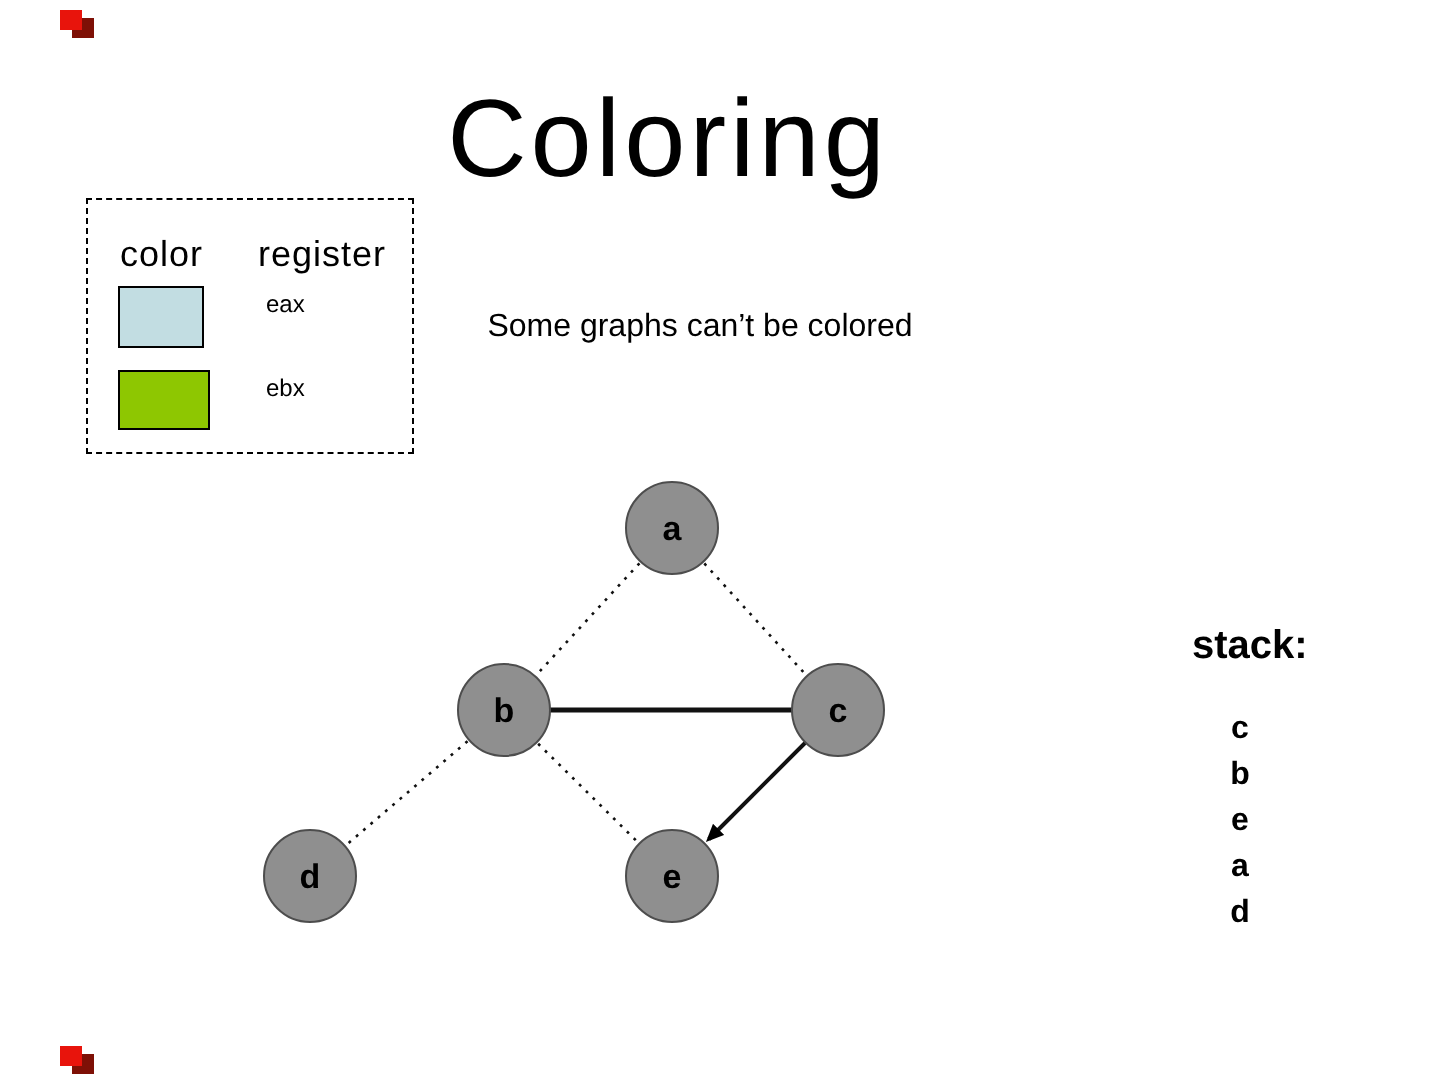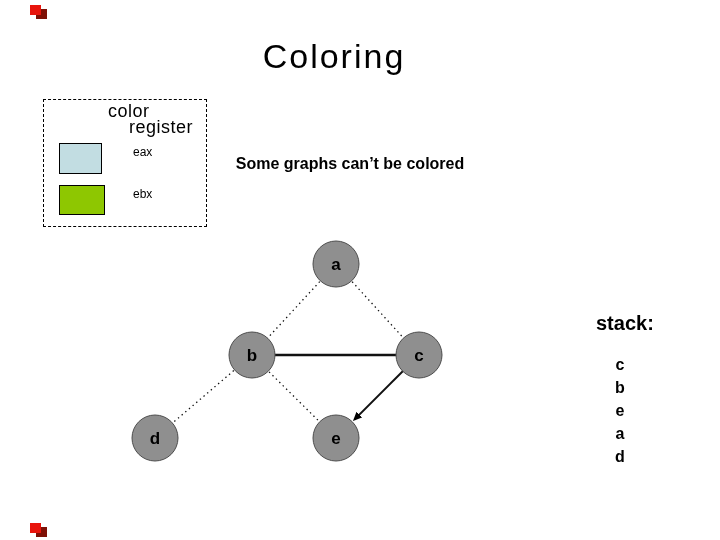--- a/index.html
+++ b/index.html
@@ -15,40 +15,40 @@
 
   
   .corner-mark { width: 18px; height: 14px; }
   .corner-mark .shadow { position: absolute; left: 6px; top: 4px; width: 11px; height: 10px; }
   .corner-mark .main   { position: absolute; left: 0;   top: 0;   width: 11px; height: 10px; }
 
   
   .slide-title {
     left: 0; top: 37px; width: 668px;
     text-align: center;
-    font-size: 34px;
+    font-size: 55px;
     letter-spacing: 2px;
     white-space: nowrap;
   }
 
   
   .legend-box {
     left: 43px; top: 99px; width: 162px; height: 126px;
     border: 1px dashed #000;
   }
   .legend-header { font-size: 18px; letter-spacing: 0.5px; white-space: nowrap; }
   .legend-swatch { border: 1px solid #000; }
   .legend-reg-label { font-size: 12px; white-space: nowrap; }
 
   
   .note {
     left: 226px; top: 152px; width: 248px;
     text-align: center;
     font-size: 16px;
-    font-weight: bold;
+    font-weight: normal;
     line-height: 23px;
   }
 
   
   .graph-canvas { left: 0; top: 0; }
 
   
   .stack-label { left: 596px; top: 312px; font-size: 20px; font-weight: bold; }
   .stack-items {
     left: 590px; top: 353px; width: 60px;
@@ -66,21 +66,21 @@
   <div class="main" style="background: rgb(232, 20, 12);"></div>
 </div>
 <div class="abs corner-mark" style="left:30px; top:523px;">
   <div class="shadow" style="background: rgb(126, 16, 6);"></div>
   <div class="main" style="background: rgb(232, 20, 12);"></div>
 </div>
 
 <div class="abs slide-title">Coloring</div>
 
 <div class="abs legend-box">
-  <div class="abs legend-header" style="left:16px; top:1px;margin-left:48px;">color</div>
+  <div class="abs legend-header" style="left:16px; top:17px;">color</div>
   <div class="abs legend-header" style="left:85px; top:17px;">register</div>
 
   <div class="abs legend-swatch" style="left: 15px; top: 43px; width: 41px; height: 29px; background: rgb(194, 221, 226);"></div>
   <div class="abs legend-reg-label" style="left:89px; top:45px;">eax</div>
 
   <div class="abs legend-swatch" style="left: 15px; top: 85px; width: 44px; height: 28px; background: rgb(142, 199, 1);"></div>
   <div class="abs legend-reg-label" style="left:89px; top:87px;text-align:right;">ebx</div>
 </div>
 
 <div class="abs note">

